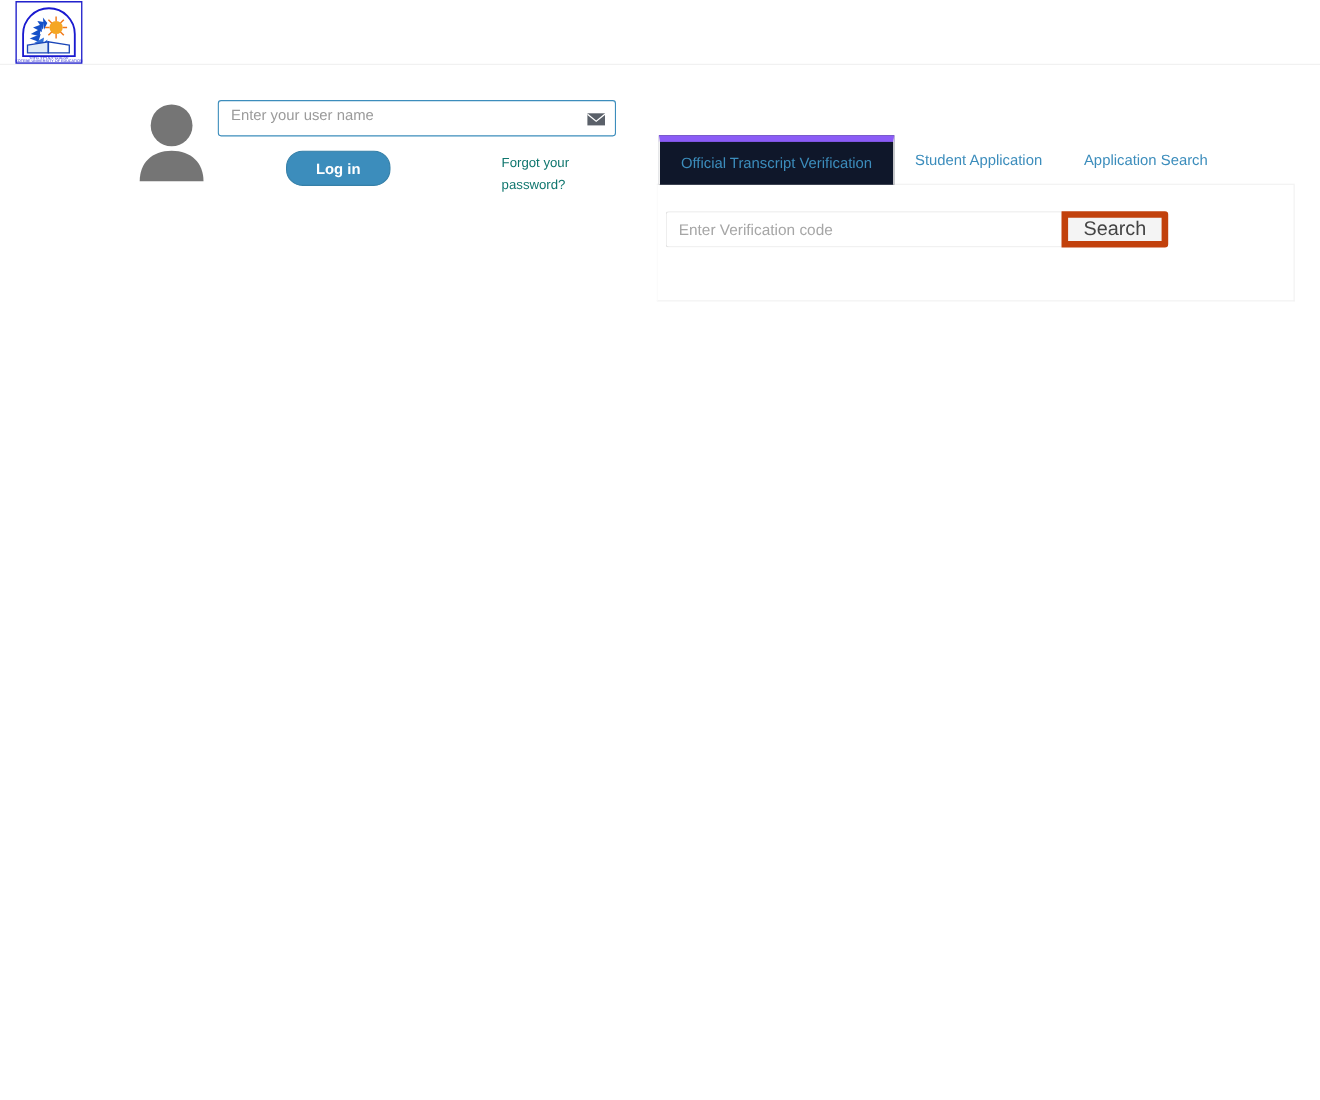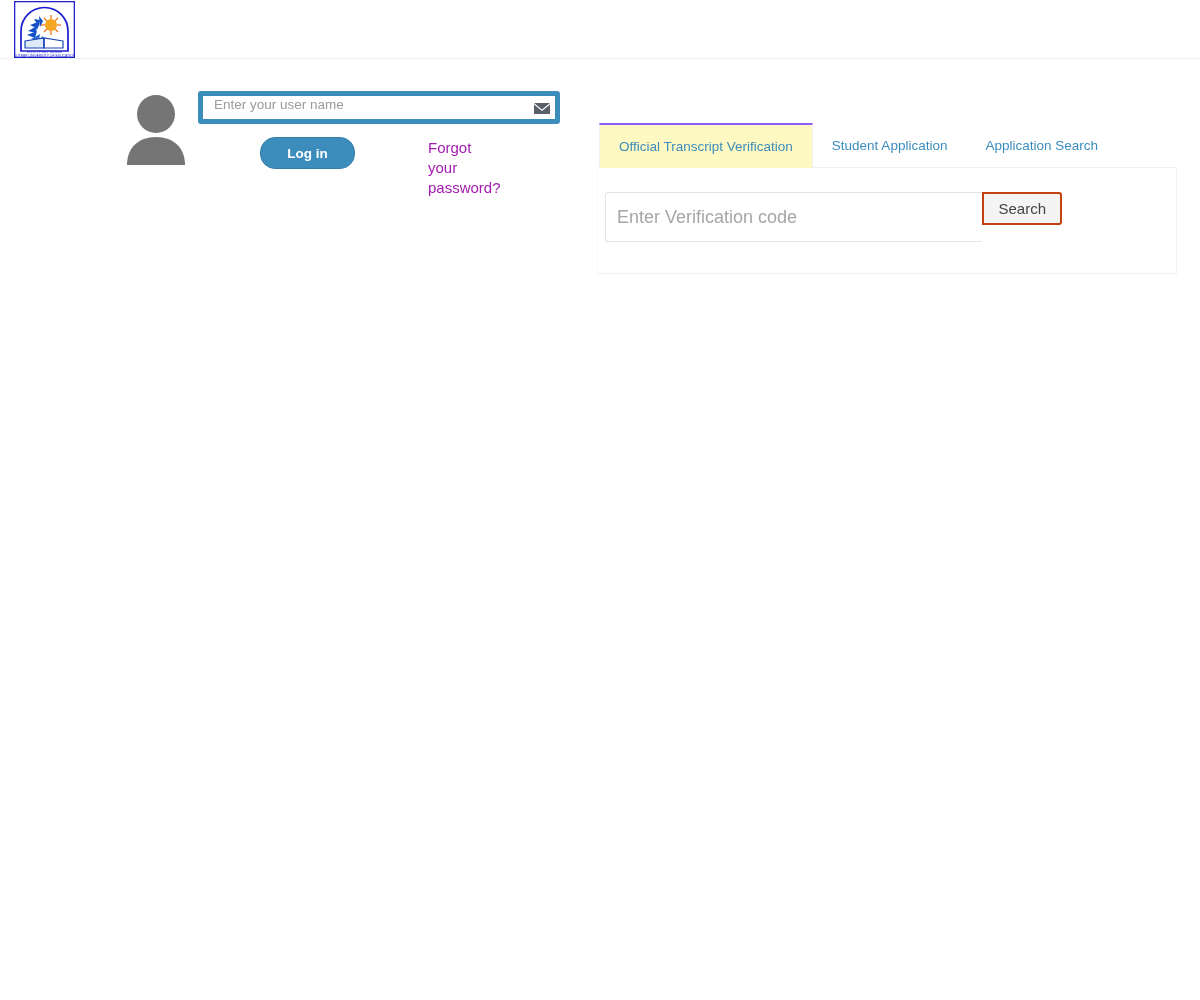--- a/index.html
+++ b/index.html
@@ -65,21 +65,21 @@
   }
   .field-input {
     box-sizing: border-box;
     width: 100%;
     height: 33px;
     padding: 0 34px 6px 11px;
     font-family: "Liberation Sans", sans-serif;
     font-size: 13.5px;
     color: #555555;
     background: #ffffff;
-    border: 5px solid #22c55e;
+    border: 1px solid #22c55e;
     border-radius: 3px;
     outline: none;
   }
   .field-input::placeholder {
     color: #9b9b9b;
     opacity: 1;
   }
   .field-input.is-focused {
     border-color: #3c8dbc;
     box-shadow: none;
@@ -110,25 +110,25 @@
     border-radius: 15px;
     color: #ffffff;
     font-family: "Liberation Sans", sans-serif;
     font-size: 13.5px;
     font-weight: bold;
     cursor: pointer;
     padding: 0;
   }
   .forgot-link {
     position: absolute;
-    left: 230px;
+    left: 258px;
     top: 1px;
     width: 76px;
-    color: #a21caf;
-    font-size: 15px;
+    color: #0f766e;
+    font-size: 12px;
     line-height: 20px;
     text-decoration: none;
     cursor: pointer;
   }
 
   
   .verify-panel {
     position: absolute;
     left: 597px;
     top: 64px;
@@ -151,68 +151,68 @@
     font-size: 13.5px;
     color: #3c8dbc;
     cursor: pointer;
     background: transparent;
     border: 0;
     font-family: "Liberation Sans", sans-serif;
     white-space: nowrap;
     top: 0;
   }
   .tab-item.is-active {
-    background: #fef9c3;
+    background: #0f172a;
     border-left: 1px solid #f1f1f1;
     border-right: 1px solid #f1f1f1;
-    border-top: 2px solid #8b5cf6;
+    border-top: 6px solid #8b5cf6;
     margin-bottom: -1px;
     padding-bottom: 1px;
   }
   .tab-body {
     position: relative;
     min-height: 106px;
     padding: 24px 2px 0 7px;
     border-left: 1px solid #fafafa;
     border-right: 1px solid #f1f1f1;
     border-bottom: 1px solid #f1f1f1;
     box-sizing: border-box;
   }
   .search-group {
     display: flex;
     align-items: stretch;
     width: 457px;
   }
   .search-input {
     box-sizing: border-box;
     flex: 1 1 auto;
-    height: 50px;
+    height: 33px;
     padding: 6px 11px;
     font-family: "Liberation Sans", sans-serif;
-    font-size: 18px;
+    font-size: 14px;
     color: #555555;
     background: #ffffff;
     border: 1px solid #e3e3e3;
     border-right: 0;
     border-radius: 3px 0 0 3px;
     outline: none;
   }
   .search-input::placeholder {
     color: #a6a6a6;
     opacity: 1;
   }
   .search-button {
     box-sizing: border-box;
     height: 33px;
     padding: 0 14px;
     background: #f4f4f4;
-    border: 2px solid #c2410c;
+    border: 6px solid #c2410c;
     border-radius: 0 3px 3px 0;
     font-family: "Liberation Sans", sans-serif;
-    font-size: 15px;
+    font-size: 18px;
     color: #444444;
     cursor: pointer;
   }
 </style>
 </head>
 <body>
 
 <div class="site-header">
   <span class="brand-logo">
     <svg viewBox="0 0 61 57" width="61" height="57" xmlns="http://www.w3.org/2000/svg" aria-hidden="true">

